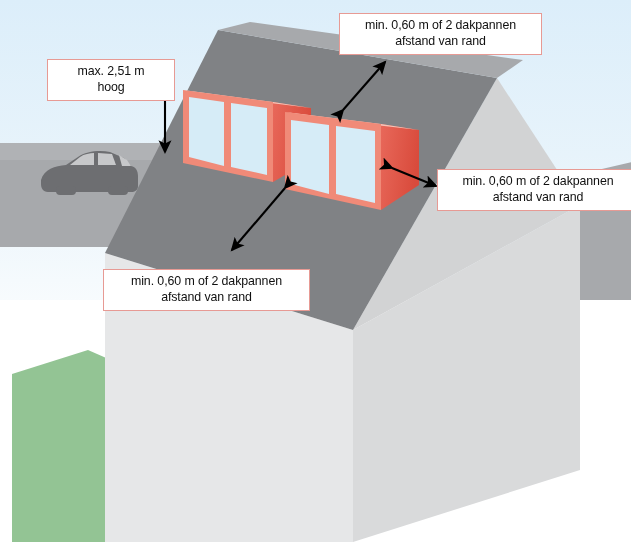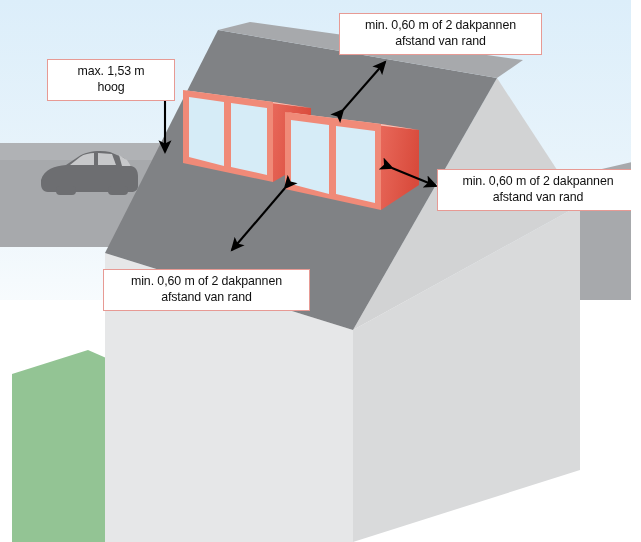--- a/index.html
+++ b/index.html
@@ -117,21 +117,21 @@
     <line x1="343" y1="110" x2="385" y2="62" stroke="#000000" stroke-width="2.1" marker-start="url(#arrowHead)" marker-end="url(#arrowHead)"></line>
 
     <line x1="392" y1="168" x2="436" y2="186" stroke="#000000" stroke-width="2.1" marker-start="url(#arrowHead)" marker-end="url(#arrowHead)"></line>
 
     <line x1="285" y1="188" x2="232" y2="250" stroke="#000000" stroke-width="2.1" marker-start="url(#arrowHead)" marker-end="url(#arrowHead)"></line>
   </svg>
 
   <div class="callout" id="callout-top-right">min. 0,60 m of 2 dakpannen
 afstand van rand</div>
 
-  <div class="callout" id="callout-left-top">max. 1,53 m
+  <div class="callout" id="callout-left-top">max. 2,51 m
 hoog</div>
 
   <div class="callout" id="callout-right-mid">min. 0,60 m of 2 dakpannen
 afstand van rand</div>
 
   <div class="callout" id="callout-bottom-left">min. 0,60 m of 2 dakpannen
 afstand van rand</div>
 
 </div>
 

